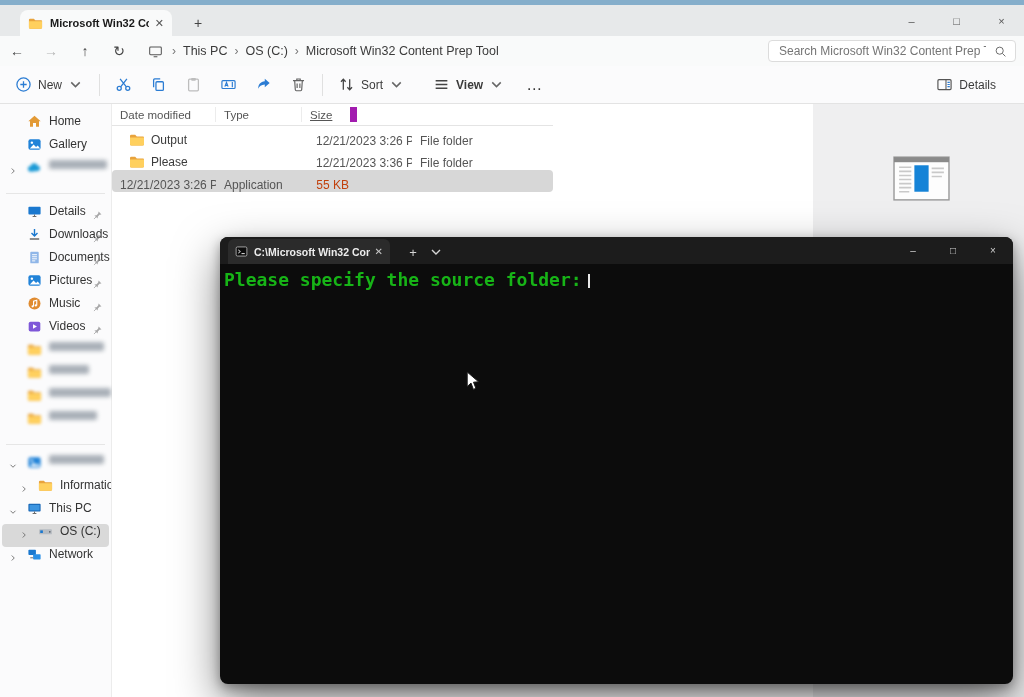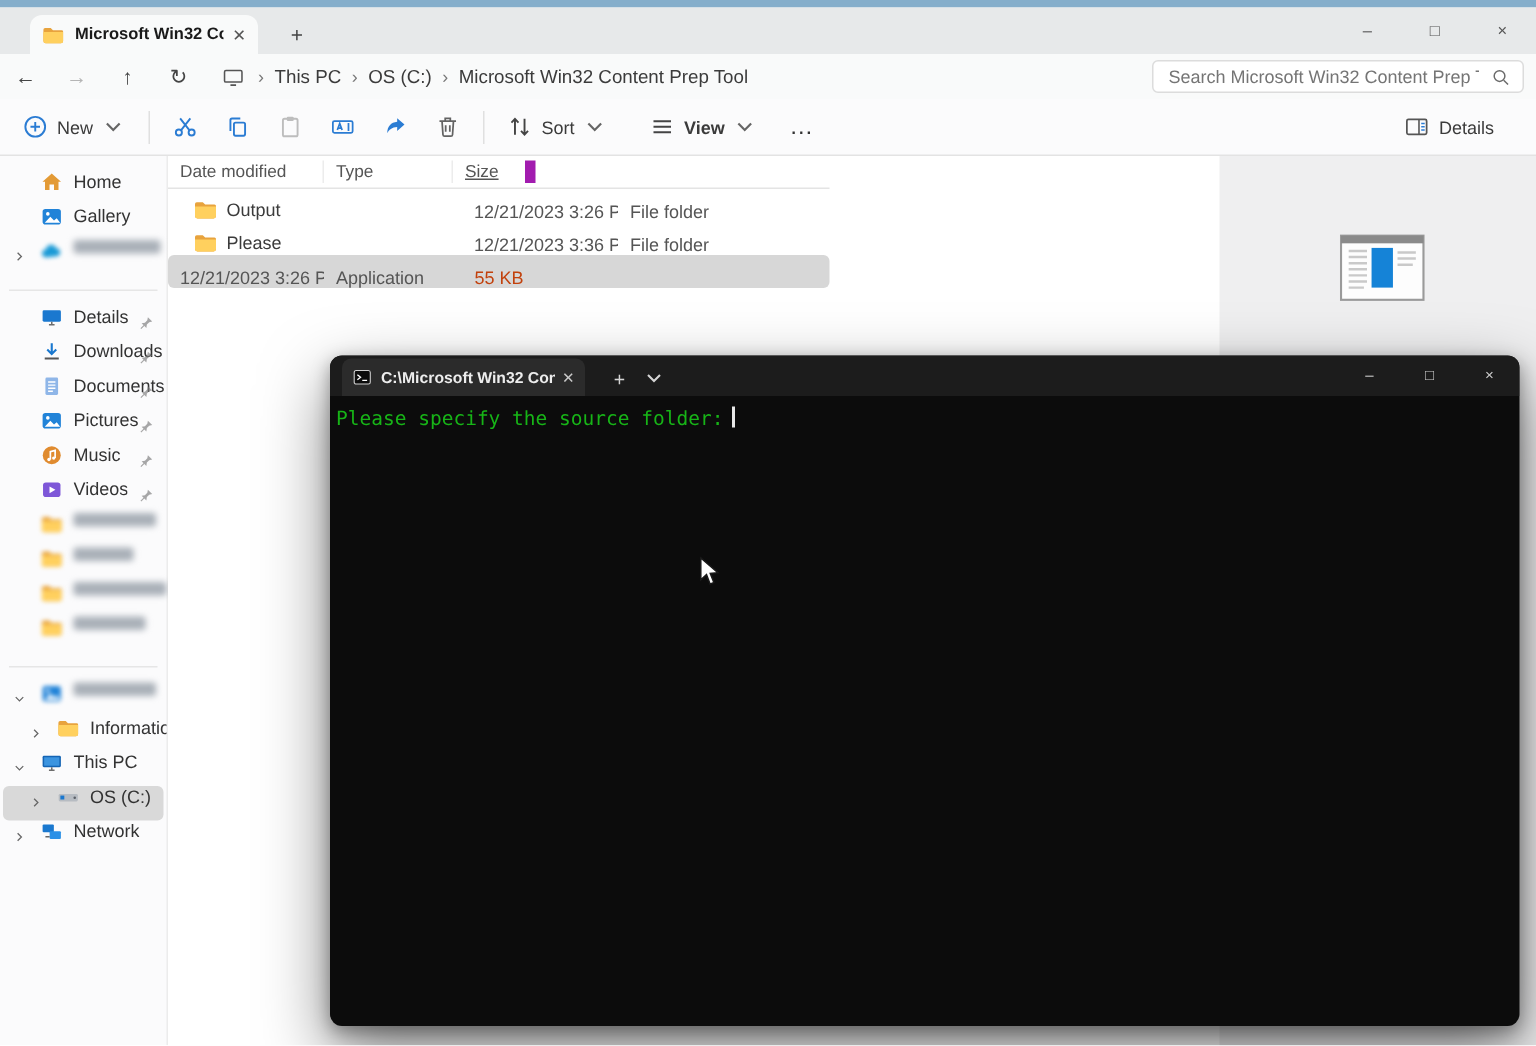--- a/index.html
+++ b/index.html
@@ -80,21 +80,21 @@
   .term-titlebar{position:relative;height:27px;background:#1c1c1c;}
   .term-tab{position:absolute;left:8px;top:2px;width:162px;height:25px;background:#2b2b2b;border-radius:6px 6px 0 0;
             display:flex;align-items:center;padding:0 7px;box-sizing:border-box;}
   .term-tab .ticon{width:13px;height:13px;margin-right:6px;flex:0 0 auto;}
   .term-tab .ttext{font-size:10.5px;font-weight:bold;color:#ededed;white-space:nowrap;overflow:hidden;flex:1;}
   .term-tab .tclose{color:#c9c9c9;font-size:10px;margin-left:5px;}
   .term-plus{position:absolute;left:182px;top:4px;width:22px;height:22px;display:flex;align-items:center;justify-content:center;color:#d5d5d5;font-size:13px;}
   .term-chev{position:absolute;left:208px;top:7px;width:16px;height:16px;color:#d5d5d5;}
   .term-controls{position:absolute;right:0;top:0;height:27px;display:flex;}
   .term-controls span{width:40px;height:100%;display:flex;align-items:center;justify-content:center;color:#cfcfcf;font-size:10px;}
-  .term-body{padding:7px 4px;font-family:"DejaVu Sans Mono",monospace;font-size:13px;font-weight:normal;line-height:18px;}
+  .term-body{padding:7px 4px;font-family:"DejaVu Sans Mono",monospace;font-size:18px;font-weight:bold;line-height:18px;}
   .term-prompt{color:#17b417;}
   .term-cursor{display:inline-block;width:2px;height:14px;background:#e8e8e8;vertical-align:-2px;margin-left:6px;}
   
   .mouse-cursor{position:absolute;left:466px;top:371px;width:14px;height:20px;pointer-events:none;}
   .hidden-defs{position:absolute;width:0;height:0;overflow:hidden;}
 </style>
 </head>
 <body>
 
 <svg class="hidden-defs" xmlns="http://www.w3.org/2000/svg">

